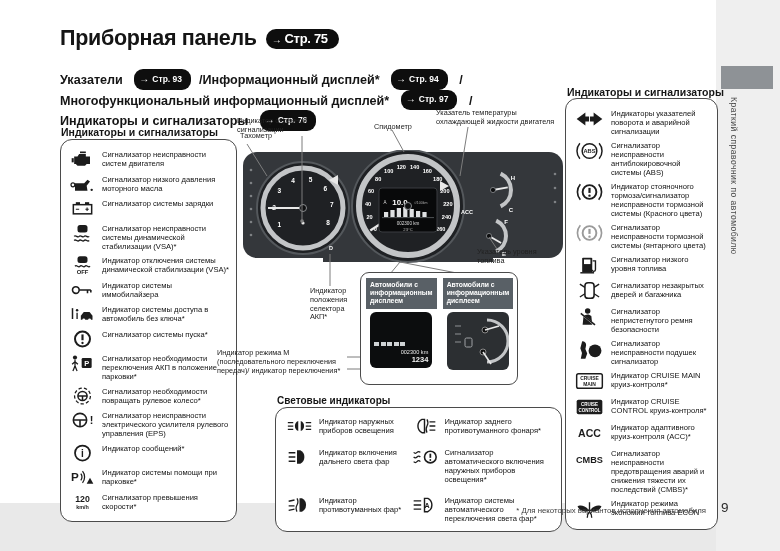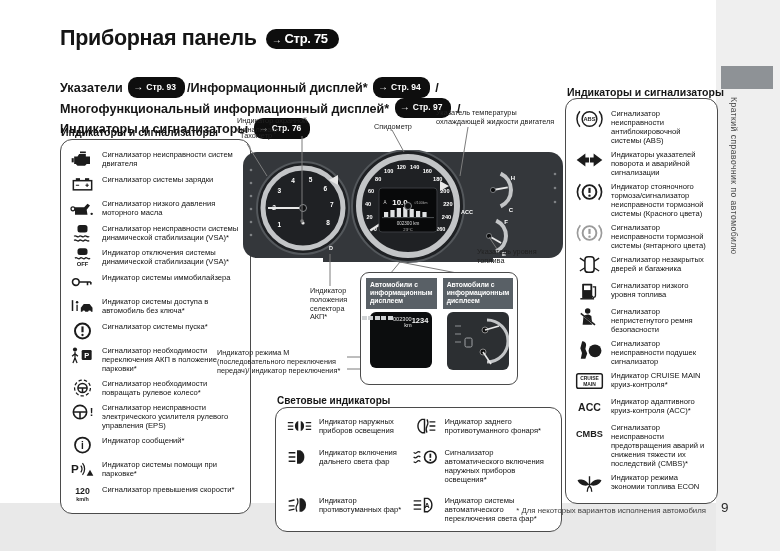--- a/index.html
+++ b/index.html
@@ -11,27 +11,27 @@
   .side-tab{position:absolute;left:721px;top:66px;width:52px;height:23px;background:#8e9296;}
   .side-text{position:absolute;left:729px;top:97px;writing-mode:vertical-rl;font-size:8.5px;
              color:#4a4a4a;letter-spacing:.5px;}
   
   .title{position:absolute;left:60px;top:26px;margin:0;font-size:21.5px;font-weight:700;
          letter-spacing:-.3px;display:flex;align-items:center;gap:9px;}
   .badge{display:inline-flex;align-items:center;gap:3px;background:#0e0e0e;color:#fff;
          border-radius:9px;padding:1.5px 9px 1.5px 5px;font-size:8.5px;font-weight:700;white-space:nowrap;}
   .badge .arr::before{content:"→";font-size:10px;line-height:1;}
   .badge-lg{font-size:13px;padding:2.5px 11px 2.5px 6px;border-radius:11px;}
-  .subtitle{position:absolute;left:60px;top:78px;font-size:12.6px;font-weight:700;line-height:17.5px;width:520px;}
-  .sub-line .badge{vertical-align:middle;position:relative;top:-1px;margin:0 2px;}
+  .subtitle{position:absolute;left:60px;top:70px;font-size:12.6px;font-weight:700;line-height:17.5px;width:520px;}
+  .sub-line .badge{vertical-align:middle;position:relative;top:-1px;margin:0 8px;}
   
   .col-header{position:absolute;font-size:10.5px;font-weight:700;}
   .panel{position:absolute;border:1.6px solid #4b4b4b;border-radius:12px;background:#fff;
          padding:9px 6px;box-sizing:border-box;display:flex;flex-direction:column;gap:4.5px;}
-  .panel-left{left:60px;top:139px;width:191px;}
+  .panel-left{left:60px;top:139px;width:177px;}
   .panel-right{left:565px;top:98px;width:153px;gap:4px;}
   .item{display:flex;gap:5px;align-items:flex-start;}
   .icon{flex:0 0 30px;display:flex;justify-content:center;align-items:center;}
   .panel-right .icon{flex:0 0 34px;}
   .icon svg{width:27px;height:20px;}
   .panel-right .icon svg{width:31px;height:22px;}
   .label{font-size:7.6px;line-height:9px;color:#111;padding-top:1px;}
   svg text{font-family:"Liberation Sans",sans-serif;}
   
   .panel-lights{left:275px;top:407px;width:287px;display:grid;grid-auto-flow:column;
@@ -47,21 +47,21 @@
   .co-fuel{left:477px;top:248px;width:70px;}
   .co-selector{left:310px;top:287px;width:50px;}
   .co-mmode{left:217px;top:349px;width:131px;}
   
   .info-wrap{position:absolute;left:360px;top:272px;width:158px;height:113px;border:1.6px solid #4b4b4b;
              border-radius:9px;background:#fff;box-sizing:border-box;display:flex;gap:6px;padding:5px;}
   .info-col{flex:1;display:flex;flex-direction:column;gap:3px;align-items:center;}
   .info-head{background:#596066;color:#fff;font-size:6.8px;font-weight:700;line-height:8.2px;
              padding:3px 4px;width:100%;box-sizing:border-box;}
   .mini-lcd{width:62px;height:56px;background:#0c0d0e;border-radius:6px;padding:4px 4px;box-sizing:border-box;
-            display:flex;flex-direction:row;justify-content:flex-end;}
+            display:flex;flex-direction:column;justify-content:flex-end;}
   .lcd-bars{display:flex;gap:1.5px;margin-bottom:3px;}
   .lcd-bars i{display:block;width:5px;height:4px;background:#cfd2d4;}
   .lcd-odo{color:#e8e8e8;font-size:5.6px;text-align:right;}
   .lcd-clock{color:#f2f2f2;font-size:7.5px;font-weight:700;text-align:right;}
   
   .footnote{position:absolute;left:420px;top:506px;width:286px;text-align:right;font-size:7.8px;color:#3d3d3d;}
   .pageno{position:absolute;left:721px;top:500px;font-size:13.5px;color:#2b2b2b;}
 </style>
 </head>
 <body>
@@ -107,37 +107,37 @@
             <path d="M6 9h4l2-3h8v3h5v9h-4l-2 2h-9l-2-2H6z" fill="#1c1c1c"></path>
             <rect x="13" y="3" width="7" height="2" fill="#1c1c1c"></rect>
             <rect x="3" y="11" width="2.5" height="5" fill="#1c1c1c"></rect>
           </svg>
         </span>
         <span class="label">Сигнализатор неисправности систем двигателя</span>
       </div>
       <div class="item">
         <span class="icon">
           <svg viewBox="0 0 32 24" aria-hidden="true">
+            <path d="M7 11h11l4-4 3 2-4 5 1 6H7z" fill="#1c1c1c"></path>
+            <circle cx="4.5" cy="13" r="2.3" fill="none" stroke="#1c1c1c" stroke-width="1.5"></circle>
+            <circle cx="27" cy="19" r="1.4" fill="#1c1c1c"></circle>
+          </svg>
+        </span>
+        <span class="label">Сигнализатор низкого давления моторного масла</span>
+      </div>
+      <div class="item">
+        <span class="icon">
+          <svg viewBox="0 0 32 24" aria-hidden="true">
             <rect x="5" y="8" width="22" height="11" fill="none" stroke="#1c1c1c" stroke-width="1.8"></rect>
             <rect x="8" y="5" width="5" height="3" fill="#1c1c1c"></rect>
             <rect x="19" y="5" width="5" height="3" fill="#1c1c1c"></rect>
             <path d="M8 13.5h4M21.5 11.5v4M19.5 13.5h4" stroke="#1c1c1c" stroke-width="1.3"></path>
           </svg>
         </span>
         <span class="label">Сигнализатор системы зарядки</span>
-      </div>
-      <div class="item">
-        <span class="icon">
-          <svg viewBox="0 0 32 24" aria-hidden="true">
-            <path d="M7 11h11l4-4 3 2-4 5 1 6H7z" fill="#1c1c1c"></path>
-            <circle cx="4.5" cy="13" r="2.3" fill="none" stroke="#1c1c1c" stroke-width="1.5"></circle>
-            <circle cx="27" cy="19" r="1.4" fill="#1c1c1c"></circle>
-          </svg>
-        </span>
-        <span class="label">Сигнализатор низкого давления моторного масла</span>
       </div>
       <div class="item">
         <span class="icon">
           <svg viewBox="0 0 32 24" aria-hidden="true">
             <rect x="10" y="2.5" width="12" height="9" rx="3" fill="#1c1c1c"></rect>
             <path d="M6 16c2-2.5 4 2.5 6 0s4 2.5 6 0 4 2.5 6 0" fill="none" stroke="#1c1c1c" stroke-width="1.6"></path>
             <path d="M6 21c2-2.5 4 2.5 6 0s4 2.5 6 0 4 2.5 6 0" fill="none" stroke="#1c1c1c" stroke-width="1.6"></path>
           </svg>
         </span>
         <span class="label">Сигнализатор неисправности системы динамической стабилизации (VSA)*</span>
@@ -244,35 +244,35 @@
         <span class="label">Сигнализатор превышения скорости*</span>
       </div>
     </div>
 
   <div class="col-header" style="left:567px;top:86px;">Индикаторы и сигнализаторы</div>
   <div class="panel panel-right">
 
   <div class="item">
         <span class="icon">
           <svg viewBox="0 0 32 24" aria-hidden="true">
+            <path d="M2 12l9.5-7v4.2h4v5.6h-4V19z" fill="#1c1c1c"></path>
+            <path d="M30 12l-9.5-7v4.2h-4v5.6h4V19z" fill="#1c1c1c"></path>
+          </svg>
+        </span>
+        <span class="label">Индикаторы указателей поворота и аварийной сигнализации</span>
+      </div>
+      <div class="item">
+        <span class="icon">
+          <svg viewBox="0 0 32 24" aria-hidden="true">
             <circle cx="16" cy="12" r="8" fill="none" stroke="#1c1c1c" stroke-width="1.6"></circle>
             <text x="16" y="14.5" font-size="6.2" font-weight="bold" text-anchor="middle" fill="#1c1c1c">ABS</text>
             <path d="M5.5 3.5a13 13 0 0 0 0 17M26.5 3.5a13 13 0 0 1 0 17" fill="none" stroke="#1c1c1c" stroke-width="1.6"></path>
           </svg>
         </span>
         <span class="label">Сигнализатор неисправности антиблокировочной системы (ABS)</span>
-      </div>
-      <div class="item">
-        <span class="icon">
-          <svg viewBox="0 0 32 24" aria-hidden="true">
-            <path d="M2 12l9.5-7v4.2h4v5.6h-4V19z" fill="#1c1c1c"></path>
-            <path d="M30 12l-9.5-7v4.2h-4v5.6h4V19z" fill="#1c1c1c"></path>
-          </svg>
-        </span>
-        <span class="label">Индикаторы указателей поворота и аварийной сигнализации</span>
       </div>
       <div class="item">
         <span class="icon">
           <svg viewBox="0 0 32 24" aria-hidden="true">
             <circle cx="16" cy="12" r="7.5" fill="none" stroke="#1c1c1c" stroke-width="2.1"></circle>
             <path d="M16 7.5v5.5" stroke="#1c1c1c" stroke-width="2.4"></path>
             <circle cx="16" cy="16" r="1.3" fill="#1c1c1c"></circle>
             <path d="M6 3.5a13 13 0 0 0 0 17M26 3.5a13 13 0 0 1 0 17" fill="none" stroke="#1c1c1c" stroke-width="1.8"></path>
           </svg>
         </span>
@@ -285,40 +285,40 @@
             <path d="M16 7.5v5.5" stroke="#9a9a9a" stroke-width="2.4"></path>
             <circle cx="16" cy="16" r="1.3" fill="#9a9a9a"></circle>
             <path d="M6 3.5a13 13 0 0 0 0 17M26 3.5a13 13 0 0 1 0 17" fill="none" stroke="#9a9a9a" stroke-width="1.8"></path>
           </svg>
         </span>
         <span class="label">Сигнализатор неисправности тормозной системы (янтарного цвета)</span>
       </div>
       <div class="item">
         <span class="icon">
           <svg viewBox="0 0 32 24" aria-hidden="true">
-            <rect x="11" y="3" width="10" height="17" rx="3.5" fill="none" stroke="#1c1c1c" stroke-width="1.7"></rect>
-            <path d="M11 8L5.5 4.5M21 8l5.5-3.5M11 15l-5.5 3.5M21 15l5.5 3.5" stroke="#1c1c1c" stroke-width="1.5"></path>
-          </svg>
-        </span>
-        <span class="label">Сигнализатор незакрытых дверей и багажника</span>
-      </div>
-      <div class="item">
-        <span class="icon">
-          <svg viewBox="0 0 32 24" aria-hidden="true">
             <rect x="8" y="4" width="11" height="16" rx="1" fill="#1c1c1c"></rect>
             <rect x="10" y="6" width="7" height="5" fill="#fff"></rect>
             <path d="M19.5 7.5h3V17a1.8 1.8 0 0 1-3.6.2" fill="none" stroke="#1c1c1c" stroke-width="1.5"></path>
             <path d="M6 20.5h15" stroke="#1c1c1c" stroke-width="1.6"></path>
           </svg>
         </span>
         <span class="label">Сигнализатор низкого уровня топлива</span>
       </div>
       <div class="item">
         <span class="icon">
           <svg viewBox="0 0 32 24" aria-hidden="true">
+            <rect x="11" y="3" width="10" height="17" rx="3.5" fill="none" stroke="#1c1c1c" stroke-width="1.7"></rect>
+            <path d="M11 8L5.5 4.5M21 8l5.5-3.5M11 15l-5.5 3.5M21 15l5.5 3.5" stroke="#1c1c1c" stroke-width="1.5"></path>
+          </svg>
+        </span>
+        <span class="label">Сигнализатор незакрытых дверей и багажника</span>
+      </div>
+      <div class="item">
+        <span class="icon">
+          <svg viewBox="0 0 32 24" aria-hidden="true">
             <circle cx="14" cy="5.5" r="3" fill="#1c1c1c"></circle>
             <path d="M9.5 11c3-2.3 6-2.3 8.5 0l1 9.5H8.5z" fill="#1c1c1c"></path>
             <path d="M8 9.5l13.5 11" stroke="#fff" stroke-width="1.7"></path>
             <path d="M6.5 8l15.5 12.5" stroke="#1c1c1c" stroke-width="1.7"></path>
           </svg>
         </span>
         <span class="label">Сигнализатор непристегнутого ремня безопасности</span>
       </div>
       <div class="item">
         <span class="icon">
@@ -331,20 +331,30 @@
       </div>
       <div class="item">
         <span class="icon">
           <svg viewBox="0 0 32 24" aria-hidden="true">
             <rect x="2" y="4" width="28" height="16" rx="2" fill="none" stroke="#1c1c1c" stroke-width="1.6"></rect>
             <text x="16" y="11" font-size="5.4" font-weight="bold" text-anchor="middle" fill="#1c1c1c">CRUISE</text>
             <text x="16" y="17.6" font-size="5.4" font-weight="bold" text-anchor="middle" fill="#1c1c1c">MAIN</text>
           </svg>
         </span>
         <span class="label">Индикатор CRUISE MAIN круиз-контроля*</span>
+      </div>
+      <div class="item">
+        <span class="icon">
+          <svg viewBox="0 0 32 24" aria-hidden="true">
+            <rect x="2" y="4" width="28" height="16" rx="2" fill="#1c1c1c"></rect>
+            <text x="16" y="11" font-size="4.9" font-weight="bold" text-anchor="middle" fill="#fff">CRUISE</text>
+            <text x="16" y="17.4" font-size="4.9" font-weight="bold" text-anchor="middle" fill="#fff">CONTROL</text>
+          </svg>
+        </span>
+        <span class="label">Индикатор CRUISE CONTROL круиз-контроля*</span>
       </div>
       <div class="item">
         <span class="icon">
           <svg viewBox="0 0 32 24" aria-hidden="true">
             <text x="16" y="16" font-size="11.5" font-weight="bold" text-anchor="middle" fill="#1c1c1c">ACC</text>
           </svg>
         </span>
         <span class="label">Индикатор адаптивного круиз-контроля (ACC)*</span>
       </div>
       <div class="item">

